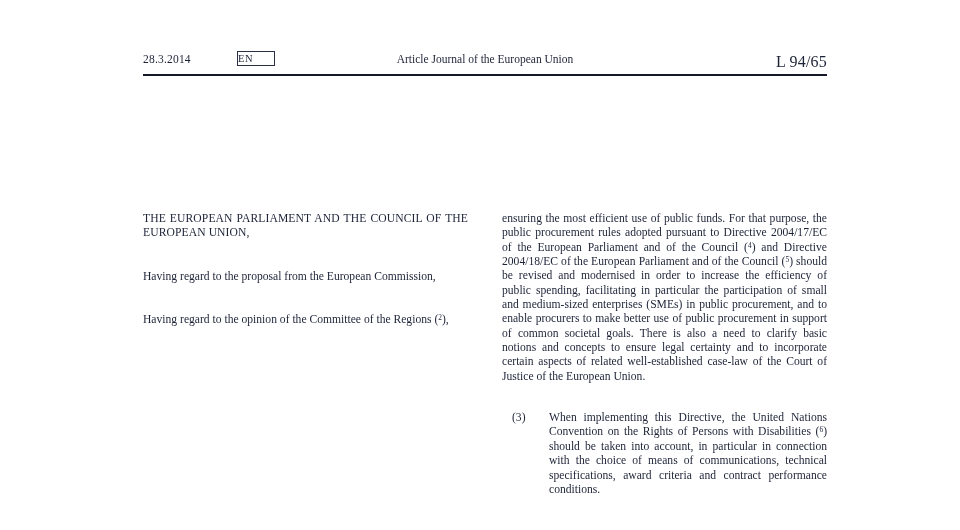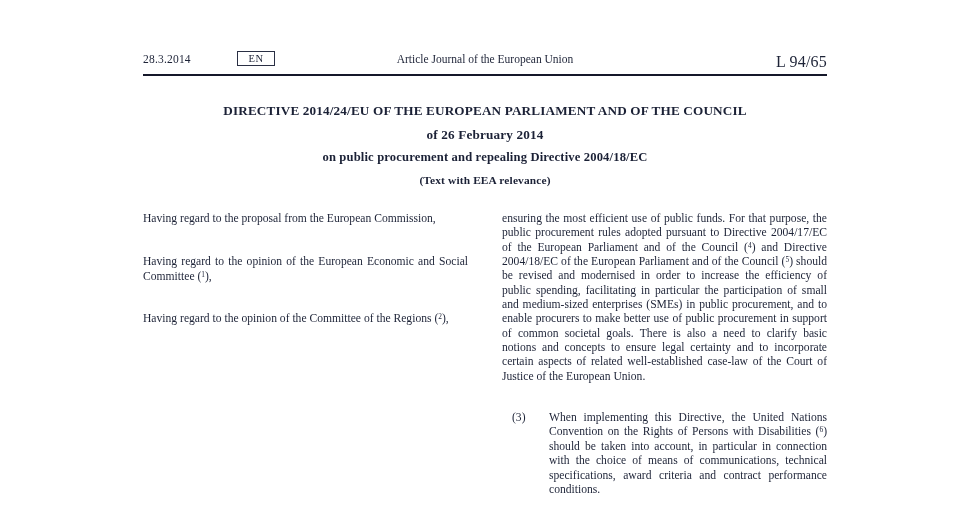--- a/index.html
+++ b/index.html
@@ -62,21 +62,21 @@
     white-space: nowrap;
   }
   .lang-box {
     position: absolute;
     left: 94px;
     top: -2px;
     width: 38px;
     height: 15px;
     border: 1.3px solid #2a2f44;
     box-sizing: border-box;
-    text-align: center;
+    text-align: left;
     line-height: 13px;
     font-size: 10.5px;
     letter-spacing: .5px;
   }
   .runhead-title {
     position: absolute;
     left: 0;
     top: 0;
     width: 684px;
     text-align: center;
@@ -187,36 +187,30 @@
       <span class="runhead-date">28.3.2014</span>
 
       <span class="lang-box">EN</span>
 
       <span class="runhead-title">Article Journal of the European Union</span>
 
       <span class="runhead-page">L 94/65</span>
     </div>
     <div class="runhead-rule"></div>
 
-    <div class="title-block">
-      <div class="title-line t-main">DIRECTIVE 2014/24/EU OF THE EUROPEAN PARLIAMENT AND OF THE COUNCIL</div>
-      <div class="title-line t-date">of 26 February 2014</div>
-      <div class="title-line t-sub">on public procurement and repealing Directive 2004/18/EC</div>
-      <div class="title-line t-eea">(Text with EEA relevance)</div>
-    </div>
 
     <div class="cols">
 
       <div class="col col-left">
+        <p class="para caps spaced"><span>THE EUROPEAN PARLIAMENT AND THE COUNCIL OF THE EUROPEAN UNION,</span></p>
 
 
         <p class="para spaced"><span>Having regard to the proposal from the European Commission,</span></p>
 
 
-        <p class="para spaced-sm">Having regard to the opinion of the European Economic and Social Committee&nbsp;(<sup>1</sup>),</p>
 
         <p class="para">Having regard to the opinion of the Committee of the Regions&nbsp;(<sup>2</sup>),</p>
       </div>
 
       <div class="col col-right">
         <p class="para">ensuring the most efficient use of public funds. For that purpose, the public procurement rules adopted pursuant to Directive 2004/17/EC of the European Parliament and of the Council&nbsp;(<sup>4</sup>) and Directive 2004/18/EC of the European Parliament and of the Council&nbsp;(<sup>5</sup>) should be revised and modernised in order to increase the efficiency of public spending, facilitating in particular the partici­pation of small and medium-sized enterprises (SMEs) in public procurement, and to enable procurers to make better use of public procurement in support of common societal goals. There is also a need to clarify basic notions and concepts to ensure legal certainty and to incorporate certain aspects of related well-established case-law of the Court of Justice of the European Union.</p>
 
         <div class="recital">
           <span class="recital-num">(3)</span>
           <p class="recital-text last-line-left">When implementing this Directive, the United Nations Convention on the Rights of Persons with Disabilities&nbsp;(<sup>6</sup>) should be taken into account, in particular in connection with the choice of means of communications, technical specifications, award criteria and contract performance conditions.</p>

